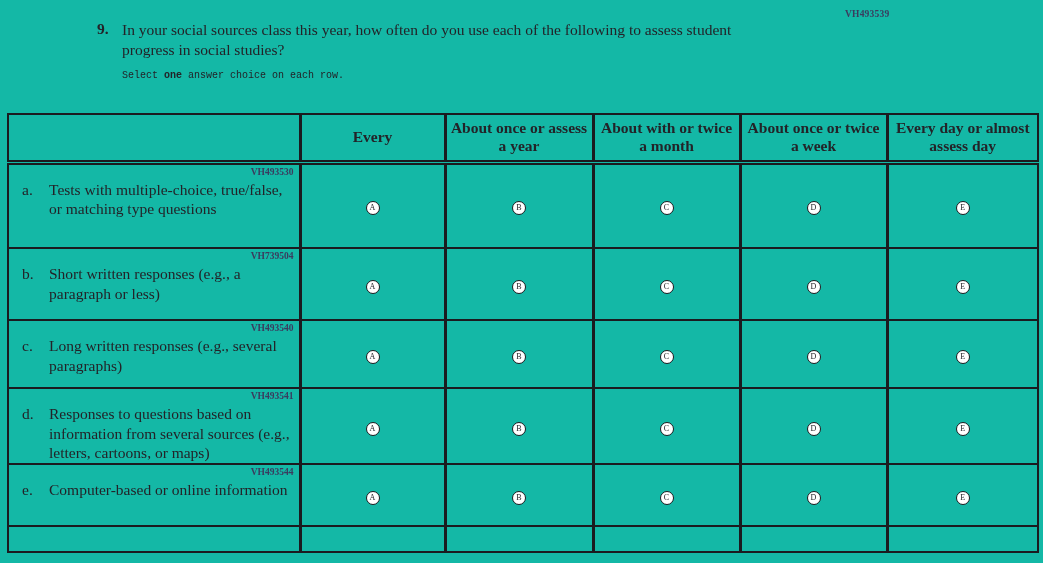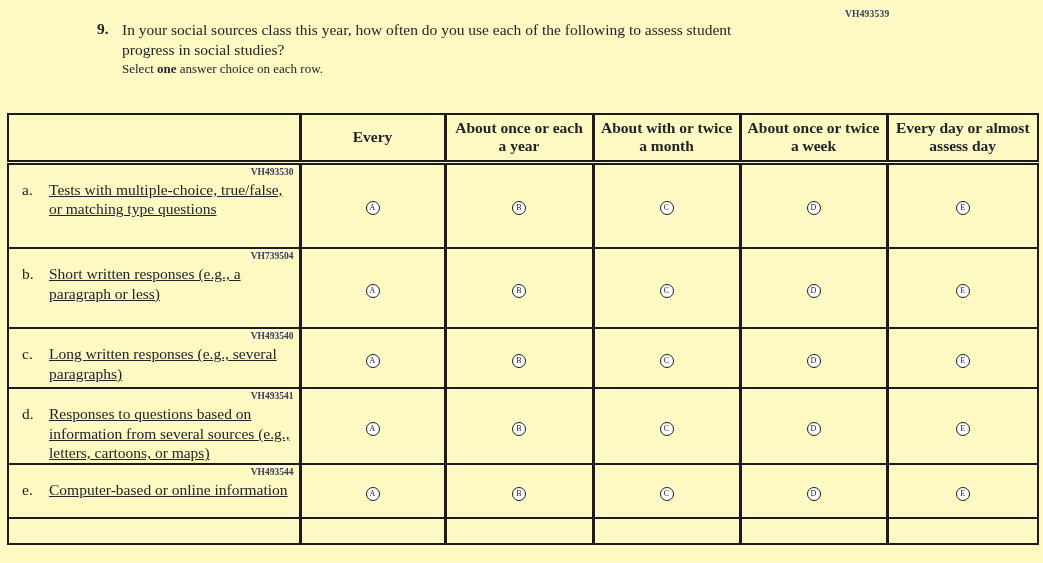--- a/index.html
+++ b/index.html
@@ -3,21 +3,21 @@
 <meta charset="utf-8">
 <style>
   * { margin: 0; padding: 0; box-sizing: border-box; }
   html, body { background: #ffffff; }
   body { font-family: "Liberation Serif", serif; color: #232328; }
 
   .sheet {
     position: relative;
     width: 1043px;
     height: 563px;
-    background: #fef9c3;
+    background: #14b8a6;
     overflow: hidden;
   }
 
   .top-code {
     position: absolute;
     left: 845px;
     top: 9px;
     font-size: 9.5px;
     font-weight: bold;
     letter-spacing: 0.2px;
@@ -36,22 +36,24 @@
     font-weight: bold;
     font-size: 15.5px;
     width: 25px;
     flex: 0 0 25px;
   }
   .q-text {
     font-size: 15.5px;
     line-height: 1.32;
   }
   .q-instruction {
+    margin-top: 9px;
     margin-left: 25px;
-    font-size: 13px;
+    font-size: 10px;
+    font-family: Liberation Mono, monospace;
   }
   .q-instruction b { font-weight: bold; }
 
   table.matrix {
     position: absolute;
     left: 7px;
     top: 113px;
     width: 1030px;
     border-collapse: collapse;
     table-layout: fixed;
@@ -67,24 +69,24 @@
     font-size: 15.5px;
     font-weight: bold;
     line-height: 1.15;
     text-align: center;
     vertical-align: middle;
     padding: 2px 4px;
     border-bottom: 5px double #1b1b1f !important;
   }
 
   tbody tr:nth-child(1) { height: 86px; }
-  tbody tr:nth-child(2) { height: 80px; }
-  tbody tr:nth-child(3) { height: 60px; }
+  tbody tr:nth-child(2) { height: 72px; }
+  tbody tr:nth-child(3) { height: 68px; }
   tbody tr:nth-child(4) { height: 76px; }
-  tbody tr:nth-child(5) { height: 54px; }
+  tbody tr:nth-child(5) { height: 62px; }
   tbody tr.partial-row { height: 26px; }
 
   td.label-cell {
     vertical-align: top;
     padding: 0;
   }
   .row-code {
     text-align: right;
     padding: 2px 5px 0 0;
     font-size: 9.5px;
@@ -93,21 +95,21 @@
     line-height: 1.1;
     margin-left: 16px;
   }
   .row-label {
     display: flex;
     padding: 3px 4px 0 13px;
     font-size: 15.5px;
     line-height: 1.26;
   }
   .row-letter { flex: 0 0 27px; }
-  .row-text { flex: 1; text-decoration: underline; }
+  .row-text { flex: 1; }
 
   td.option-cell {
     text-align: center;
     vertical-align: middle;
   }
   .bubble {
     display: inline-flex;
     align-items: center;
     justify-content: center;
     width: 14px;
@@ -145,21 +147,21 @@
       <col style="width:145px">
       <col style="width:148px">
       <col style="width:147px">
       <col style="width:147px">
       <col style="width:151px">
     </colgroup>
     <thead>
       <tr>
         <th></th>
         <th>Every</th>
-        <th>About once or each a year</th>
+        <th>About once or assess a year</th>
         <th>About with or twice a month</th>
         <th>About once or twice a week</th>
         <th>Every day or almost assess day</th>
       </tr>
     </thead>
     <tbody>
       <tr>
       <td class="label-cell">
         <div class="row-code">VH493530</div>
         <div class="row-label">

